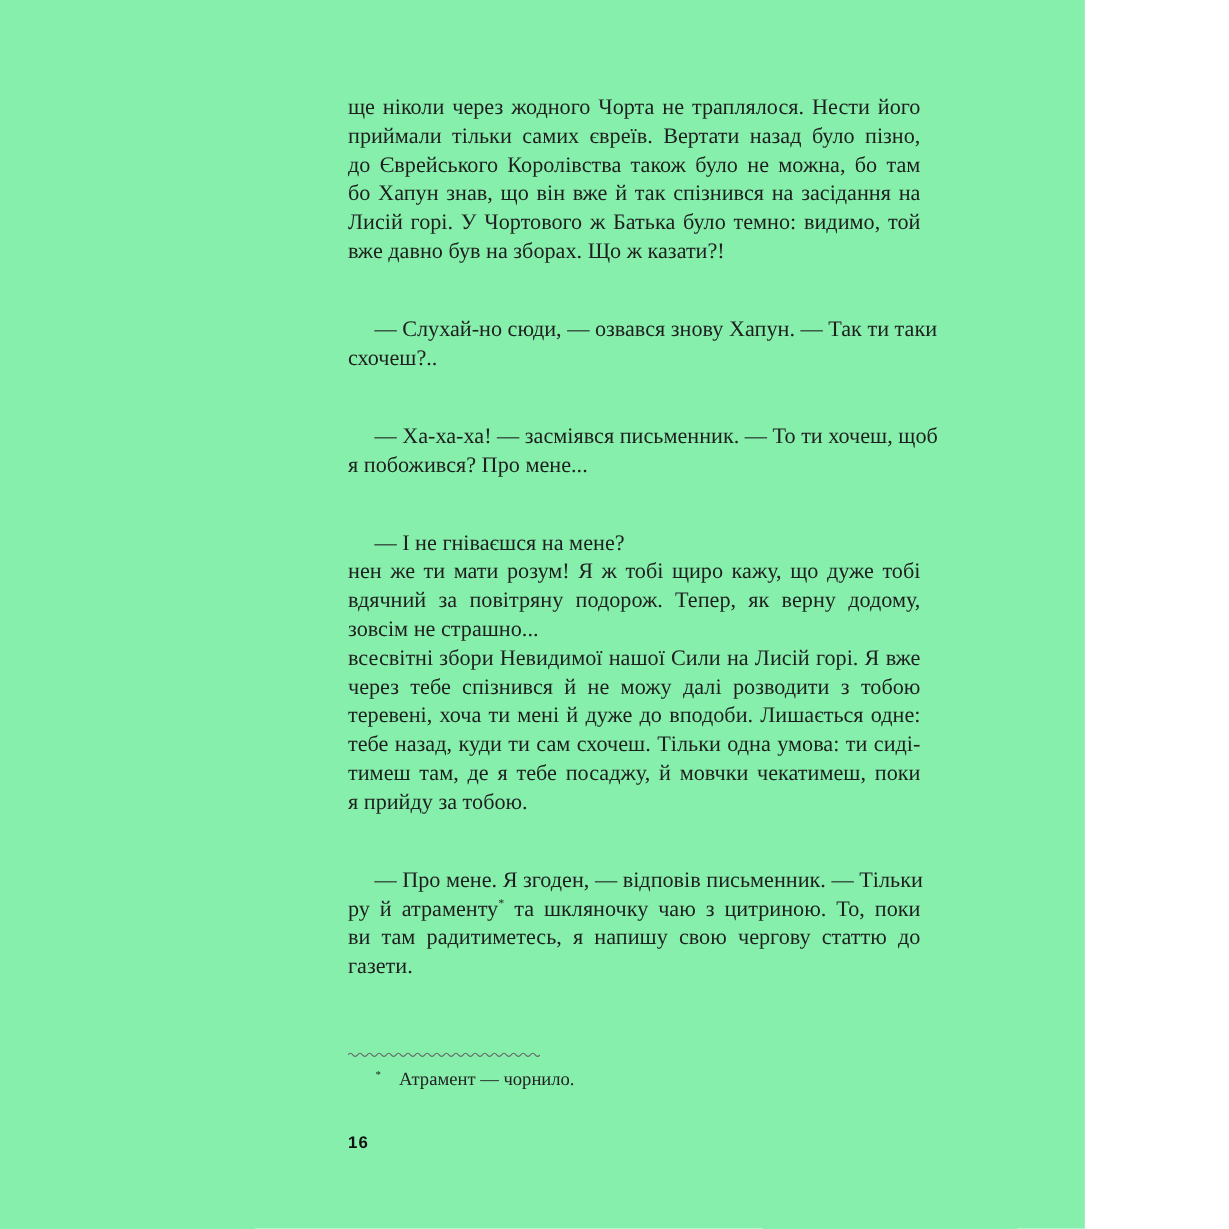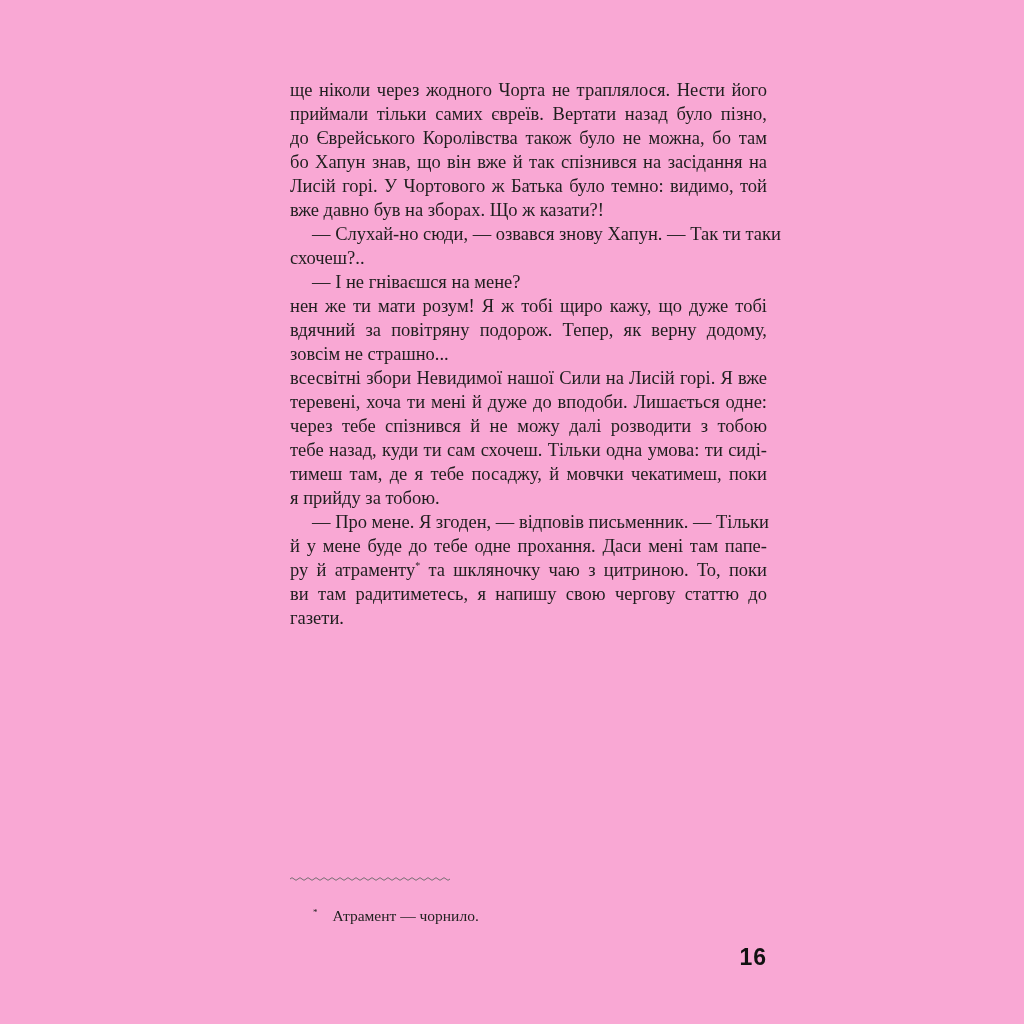--- a/index.html
+++ b/index.html
@@ -5,76 +5,76 @@
   html, body {
     margin: 0;
     padding: 0;
     width: 1024px;
     height: 1024px;
     background: #ffffff;
     overflow: hidden;
   }
   .page {
     position: relative;
-    width: 1024px;
+    width: 904px;
     height: 1024px;
-    background: #f9a8d4;
+    background: #86efac;
     font-family: "Liberation Serif", "DejaVu Serif", serif;
     color: #1f1f1f;
   }
   .text-block {
     position: absolute;
     left: 290px;
     top: 78px;
     width: 477px;
     font-size: 18.5px;
     line-height: 24px;
   }
   .para { margin: 0; padding: 0; }
   .line {
     height: 24px;
     text-align: justify;
     text-align-last: justify;
     white-space: nowrap;
   }
   .line.last { text-align-last: left; }
-  .line.indent { padding-left: 22px; }
+  .line.indent { padding-left: 22px; margin-top: 41px; }
   .line sup {
     font-size: 10px;
     line-height: 0;
     vertical-align: super;
   }
   .footnote-area {
     position: absolute;
     left: 290px;
     top: 876px;
     width: 477px;
   }
   .footnote-separator-svg { display: block; }
   .footnote {
-    margin-top: 20px;
+    margin-top: 3px;
     padding-left: 23px;
     font-size: 15.5px;
     line-height: 20px;
     color: #222222;
   }
   .footnote .fn-marker {
     font-size: 9px;
     vertical-align: super;
     margin-right: 15px;
   }
   .folio {
     position: absolute;
     left: 290px;
     top: 944px;
     width: 477px;
-    text-align: right;
+    text-align: left;
     font-family: "Liberation Sans", "DejaVu Sans", sans-serif;
     font-weight: bold;
-    font-size: 23px;
+    font-size: 14px;
     letter-spacing: 1px;
     color: #111111;
   }
 </style>
 </head>
 <body>
 
 <div class="page">
 
   <div class="text-block" id="text-block">
@@ -84,38 +84,41 @@
         <div class="line">до Єврейського Королівства також було не можна, бо там</div>
         <div class="line">бо Хапун знав, що він вже й так спізнився на засідання на</div>
         <div class="line">Лисій горі. У Чортового ж Батька було темно: видимо, той</div>
         <div class="line last">вже давно був на зборах. Що ж казати?!</div>
       </div>
       <div class="para">
         <div class="line indent">— Слухай-но сюди, — озвався знову Хапун. — Так ти таки</div>
         <div class="line last">схочеш?..</div>
       </div>
       <div class="para">
+        <div class="line indent">— Ха-ха-ха! — засміявся письменник. — То ти хочеш, щоб</div>
+        <div class="line last">я побожився? Про мене...</div>
+      </div>
+      <div class="para">
         <div class="line last indent">— І не гніваєшся на мене?</div>
       </div>
       <div class="para">
         <div class="line">нен же ти мати розум! Я ж тобі щиро кажу, що дуже тобі</div>
         <div class="line">вдячний за повітряну подорож. Тепер, як верну додому,</div>
         <div class="line last">зовсім не страшно...</div>
       </div>
       <div class="para">
         <div class="line">всесвітні збори Невидимої нашої Сили на Лисій горі. Я вже</div>
+        <div class="line">через тебе спізнився й не можу далі розводити з тобою</div>
         <div class="line">теревені, хоча ти мені й дуже до вподоби. Лишається одне:</div>
-        <div class="line">через тебе спізнився й не можу далі розводити з тобою</div>
         <div class="line">тебе назад, куди ти сам схочеш. Тільки одна умова: ти сиді-</div>
         <div class="line">тимеш там, де я тебе посаджу, й мовчки чекатимеш, поки</div>
         <div class="line last">я прийду за тобою.</div>
       </div>
       <div class="para">
         <div class="line indent">— Про мене. Я згоден, — відповів письменник. — Тільки</div>
-        <div class="line">й у мене буде до тебе одне прохання. Даси мені там папе-</div>
         <div class="line">ру й атраменту<sup>*</sup> та шкляночку чаю з цитриною. То, поки</div>
         <div class="line">ви там радитиметесь, я напишу свою чергову статтю до</div>
         <div class="line last">газети.</div>
       </div>
     </div>
 
   <div class="footnote-area">
     <svg id="footnote-separator-svg" class="footnote-separator-svg" width="160" height="6" viewBox="0 0 160 6">
       <path id="wave-path" d="M0 3 q2 -2.6 4 0 q2 2.6 4 0 q2 -2.6 4 0 q2 2.6 4 0 q2 -2.6 4 0 q2 2.6 4 0 q2 -2.6 4 0 q2 2.6 4 0 q2 -2.6 4 0 q2 2.6 4 0 q2 -2.6 4 0 q2 2.6 4 0 q2 -2.6 4 0 q2 2.6 4 0 q2 -2.6 4 0 q2 2.6 4 0 q2 -2.6 4 0 q2 2.6 4 0 q2 -2.6 4 0 q2 2.6 4 0 q2 -2.6 4 0 q2 2.6 4 0 q2 -2.6 4 0 q2 2.6 4 0 q2 -2.6 4 0 q2 2.6 4 0 q2 -2.6 4 0 q2 2.6 4 0 q2 -2.6 4 0 q2 2.6 4 0 q2 -2.6 4 0 q2 2.6 4 0 q2 -2.6 4 0 q2 2.6 4 0 q2 -2.6 4 0 q2 2.6 4 0 q2 -2.6 4 0 q2 2.6 4 0 q2 -2.6 4 0 q2 2.6 4 0" fill="none" stroke="#666666" stroke-width="0.9"></path>
     </svg>

